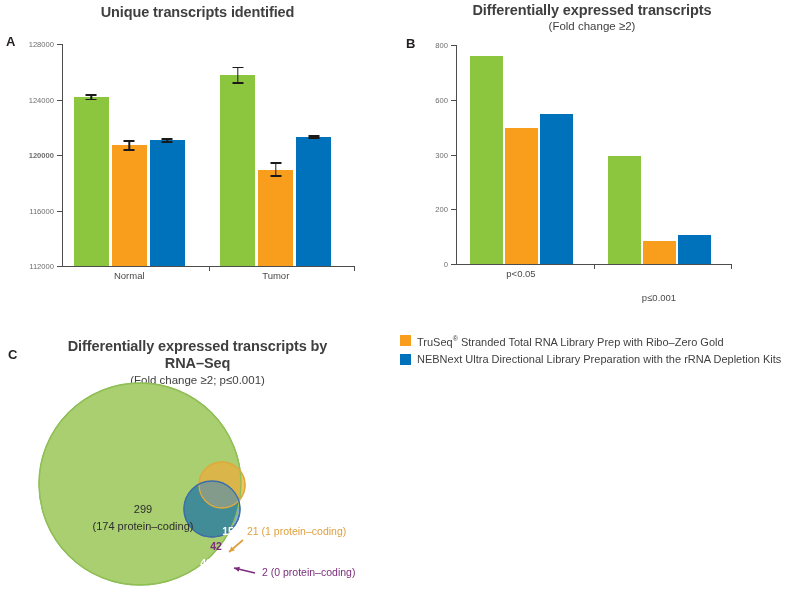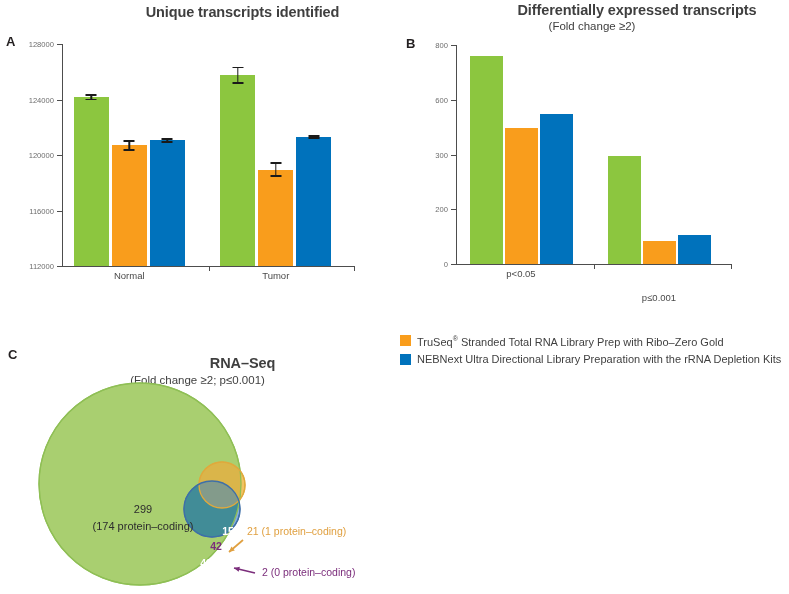--- a/index.html
+++ b/index.html
@@ -17,21 +17,21 @@
   #panel-c{left:0;top:330px;width:395px;height:264px;}
   #legend{left:400px;top:332px;width:389px;height:60px;position:absolute;}
 
   .panel-letter{
     position:absolute;font-weight:bold;font-size:13px;color:#231f20;
     letter-spacing:.2px;
   }
   .panel-title{
     position:absolute;width:100%;text-align:center;
     font-weight:bold;font-size:14.5px;color:#3f3f3f;
-    letter-spacing:-.1px;line-height:17px;margin-left:45px;
+    letter-spacing:-.1px;line-height:17px;
   }
   .panel-sub{
     position:absolute;width:100%;text-align:center;
     font-size:11.5px;color:#3f3f3f;
   }
 
   
   .plot{position:absolute;}
   .axis-line{position:absolute;background:#4d4d4d;}
   .ytick-label{
@@ -77,21 +77,21 @@
     <div class="panel-letter" style="left:6px;top:34px;">A</div>
     <div class="panel-title" style="left:0;top:4px;">Unique transcripts identified</div>
     <div class="plot" id="plot-a" style="left:0;top:0;width:395px;height:300px;">
         <div class="axis-line" style="left: 62px; top: 44px; width: 1px; height: 222px; background: rgb(77, 77, 77);"></div>
         <div class="axis-line" style="left: 62px; top: 266px; width: 293px; height: 1px; background: rgb(77, 77, 77);"></div>
         <div class="ytick-mark" style="left: 57px; top: 266px; background: rgb(77, 77, 77);"></div>
         <div class="ytick-label" style="right: 341px; top: 266px;">112000</div>
         <div class="ytick-mark" style="left: 57px; top: 211px; background: rgb(77, 77, 77);"></div>
         <div class="ytick-label" style="right: 341px; top: 210.5px;">116000</div>
         <div class="ytick-mark" style="left: 57px; top: 155px; background: rgb(77, 77, 77);"></div>
-        <div class="ytick-label" style="right: 341px; top: 155px;">120000</div>
+        <div class="ytick-label" style="right: 341px; top: 155px; font-weight: bold;">120000</div>
         <div class="ytick-mark" style="left: 57px; top: 100px; background: rgb(77, 77, 77);"></div>
         <div class="ytick-label" style="right: 341px; top: 99.5px;">124000</div>
         <div class="ytick-mark" style="left: 57px; top: 44px; background: rgb(77, 77, 77);"></div>
         <div class="ytick-label" style="right: 341px; top: 44px;">128000</div>
         <div class="bar" style="left: 73.75px; top: 97.4187px; width: 35px; height: 168.581px; background: rgb(140, 198, 63);"></div>
         <div class="errbar" style="left: 91.25px; top: 94.3663px; width: 0px; height: 6.105px;">
           <div class="v"></div>
           <div class="cap top"></div>
           <div class="cap bot"></div>
         </div>
@@ -168,20 +168,21 @@
         <div class="legend-text">TruSeq<sup>®</sup> Stranded Total RNA Library Prep with Ribo–Zero Gold</div>
       </div>
       <div class="legend-row">
         <div class="legend-swatch" style="background: rgb(0, 114, 188);"></div>
         <div class="legend-text">NEBNext Ultra Directional Library Preparation with the rRNA Depletion Kits</div>
       </div>
     </div>
 
   <div class="panel" id="panel-c">
     <div class="panel-letter" style="left:8px;top:17px;">C</div>
+    <div class="panel-title" style="left:0;top:8px;">Differentially expressed transcripts by</div>
     <div class="panel-title" style="left:0;top:25px;">RNA–Seq</div>
     <div class="panel-sub" style="left:0;top:44px;">(Fold change ≥2; p≤0.001)</div>
     <div id="venn-wrap">
         <svg class="venn-svg" width="395" height="212">
           <circle cx="140" cy="102" r="101" fill="#A9CF70" fill-opacity="1" stroke="#8FBF55" stroke-width="1.2"></circle>
           <circle cx="222" cy="103" r="23" fill="#F0BE56" fill-opacity="0.92" stroke="#E0A93C" stroke-width="1.2"></circle>
           <circle cx="212" cy="127" r="28" fill="#6F9FD8" fill-opacity="0.85" stroke="#3E6FA8" stroke-width="1.2"></circle>
           <defs>
             <clipPath id="clip-green">
               <circle cx="140" cy="102" r="101"></circle>

